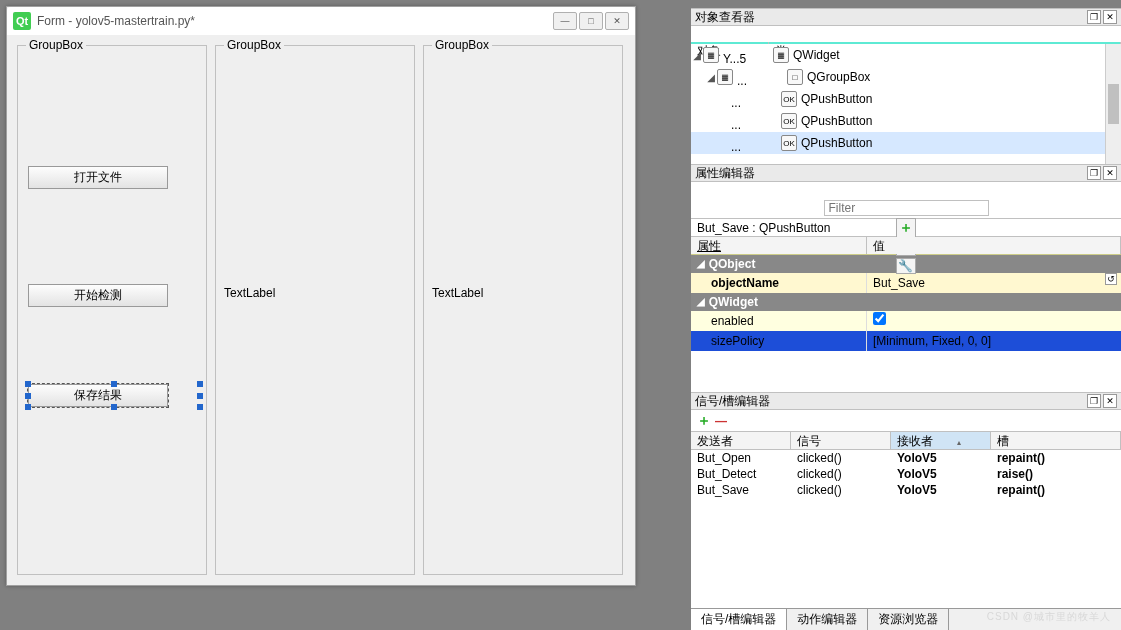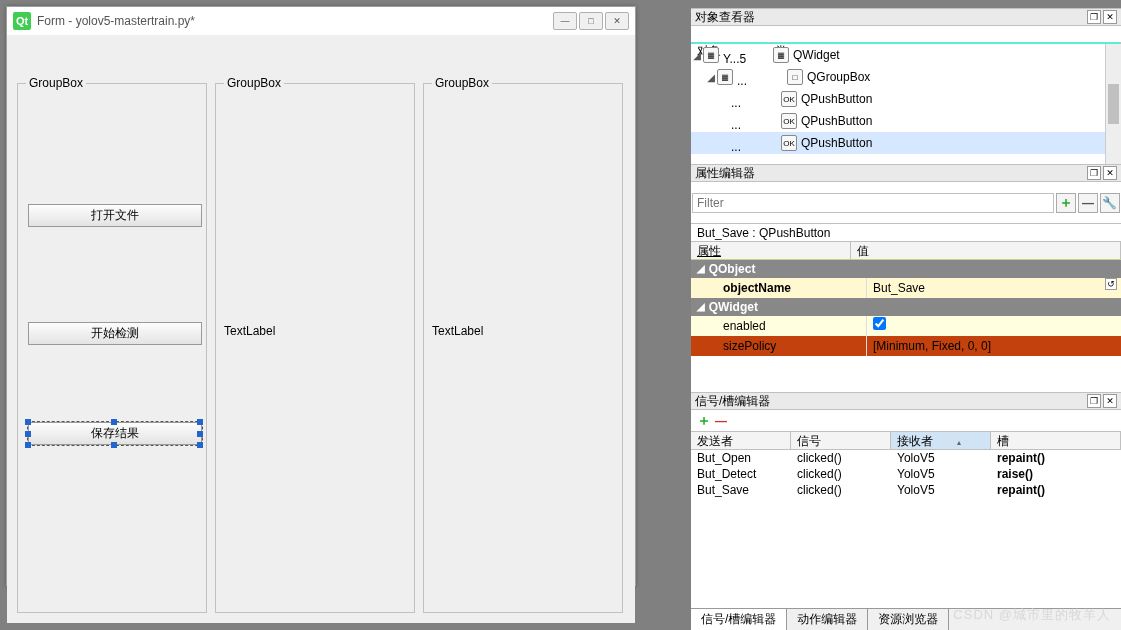--- a/index.html
+++ b/index.html
@@ -6,28 +6,28 @@
 body { background: #808080; width: 1121px; height: 630px; overflow: hidden; position: relative; }
 
 
 .form-area { position: absolute; left: 6px; top: 6px; width: 630px; height: 580px; background: #efefef; border: 1px solid #a0a0a0; box-shadow: 0 0 4px rgba(0,0,0,0.3); }
 .form-titlebar { height: 28px; background: #fff; display: flex; align-items: center; padding: 0 6px; border-top-left-radius: 4px; border-top-right-radius: 4px; }
 .qt-logo { width: 18px; height: 18px; background: #41cd52; color: #fff; display: flex; align-items: center; justify-content: center; font-weight: bold; font-size: 11px; border-radius: 2px; margin-right: 6px; }
 .form-title { color: #555; }
 .win-btns { margin-left: auto; display: flex; gap: 2px; }
 .win-btn { width: 24px; height: 18px; border: 1px solid #b0b0b0; background: #f0f0f0; border-radius: 2px; display: flex; align-items: center; justify-content: center; font-size: 9px; color: #555; }
 
-.form-body { position: relative; height: 550px; background-image: radial-gradient(#999 0.5px, transparent 0.5px); background-size: 10px 10px; background-color: #efefef; margin-top: 38px; }
+.form-body { position: relative; height: 550px; background-image: radial-gradient(#999 0.5px, transparent 0.5px); background-size: 10px 10px; background-color: #efefef; }
 .groupbox { position: absolute; border: 1px solid #c0c0c0; background: transparent; }
 .groupbox-title { position: absolute; top: -8px; left: 8px; background: #efefef; padding: 0 3px; font-family: "SimSun", sans-serif; }
 .gb1 { left: 10px; top: 10px; width: 190px; height: 530px; }
 .gb2 { left: 208px; top: 10px; width: 200px; height: 530px; }
 .gb3 { left: 416px; top: 10px; width: 200px; height: 530px; }
 
-.qpush { position: absolute; left: 10px; width: 174px; height: 23px; background: linear-gradient(#fdfdfd, #e3e3e3); border: 1px solid #999; text-align: center; line-height: 21px; font-family: "SimSun", sans-serif; }
+.qpush { position: absolute; left: 10px; width: 140px; height: 23px; background: linear-gradient(#fdfdfd, #e3e3e3); border: 1px solid #999; text-align: center; line-height: 21px; font-family: "SimSun", sans-serif; }
 .btn-open { top: 120px; }
 .btn-detect { top: 238px; }
 .btn-save { top: 338px; }
 .selected { outline: 1px dashed #555; }
 .sel-handle { width: 6px; height: 6px; background: #2266cc; position: absolute; }
 .textlabel { position: absolute; font-family: "SimSun", sans-serif; }
 .tl2 { left: 8px; top: 240px; }
 .tl3 { left: 8px; top: 240px; }
 
 
@@ -46,62 +46,62 @@
 .obj-row.sel { background: #d6e8ff; }
 .obj-indent { display: inline-block; }
 .tree-arrow { width: 12px; text-align: center; color: #555; font-size: 10px; }
 .obj-icon { width: 16px; height: 16px; margin-right: 4px; display: inline-flex; align-items: center; justify-content: center; border: 1px solid #888; background: #f8f8f8; border-radius: 2px; font-size: 8px; }
 .obj-name { width: 50px; margin-top: 8px; }
 .obj-sb { position: absolute; right: 0; top: 0; width: 16px; height: 100%; background: #eee; border-left: 1px solid #ccc; }
 .obj-sb-th { background: #c0c0c0; height: 40px; margin: 40px 2px 0; }
 
 
 .prop-dock { top: 164px; }
-.filter-row { height: 42px; display: flex; align-items: center; padding: 1px; gap: 2px; border-bottom: 1px solid #c0c0c0; }
+.filter-row { height: 21px; display: flex; align-items: center; padding: 18px; gap: 2px; border-bottom: 1px solid #c0c0c0; flex-direction: column; }
 .filter-input { flex: 1; height: 20px; border: 1px solid #c0c0c0; padding: 0 4px; font-family: "SimSun", sans-serif; color: #888; }
 .tool-btn { width: 20px; height: 20px; border: 1px solid #aaa; display: flex; align-items: center; justify-content: center; background: #f4f4f4; }
 .plus-green { color: #2a2; font-weight: bold; font-size: 14px; }
 .minus-gray { color: #555; font-weight: bold; }
 .wrench { font-size: 12px; }
 .obj-line { height: 18px; padding: 2px 6px; border-bottom: 1px solid #c0c0c0; font-family: "SimSun", sans-serif; }
 .prop-head { height: 18px; display: flex; border-bottom: 1px solid #cc8; }
 .prop-head .phc { background: #f4f4f4; padding: 1px 6px; border-right: 1px solid #c0c0c0; }
-.phc1 { width: 160px; text-decoration: underline; } .phc2 { flex: 1; }
+.phc1 { width: 176px; text-decoration: underline; } .phc2 { flex: 1; }
 .prop-body { }
 .prop-section { background: #888; color: #fff; font-weight: bold; height: 18px; line-height: 18px; padding: 0 6px; display: flex; align-items: center; }
 .prop-section .arr { margin-right: 4px; font-size: 10px; }
 .prop-row { display: flex; height: 20px; line-height: 20px; }
-.prop-row .pn { width: 176px; padding-left: 32px; border-right: 1px solid #ddd; }
+.prop-row .pn { width: 176px; padding-left: 20px; border-right: 1px solid #ddd; }
 .prop-row .pv { flex: 1; padding-left: 6px; }
 .prop-row.sel { background: #fff8d0; }
 .prop-row.sel .pn { font-weight: bold; }
 .prop-row.sel .little-x { margin-left: auto; margin-right: 4px; width: 12px; height: 12px; border: 1px solid #999; display: inline-flex; align-items: center; justify-content: center; font-size: 9px; background: #fff; }
 .prop-row.enabled-row .pv input { margin-left: 0; }
 .prop-row.geom { background: #ffffe0; }
 .prop-row.geom .pn::before { content: "▷"; font-size: 9px; margin-right: 2px; margin-left: -14px; color: #888; }
-.prop-row.sizepol { background: #c2410c; }
+.prop-row.sizepol { background: #1d4ed8; }
 
 
 .sig-dock { top: 392px; width: 430px; }
 .sig-tools { height: 22px; display: flex; align-items: center; gap: 4px; padding: 2px 6px; border-bottom: 1px solid #c0c0c0; }
 .sig-head { height: 18px; display: flex; border-bottom: 1px solid #c0c0c0; }
 .shc { padding: 1px 6px; border-right: 1px solid #c0c0c0; background: #f4f4f4; }
 .shc1 { width: 100px; } .shc2 { width: 100px; } .shc3 { width: 100px; background: #d0e4f5; } .shc4 { flex: 1; }
 .sort-arr { font-size: 8px; margin-left: 24px; color: #666; }
 .sig-body { font-family: "SimSun", sans-serif; }
 .sig-row { display: flex; height: 16px; line-height: 16px; }
 .sig-row span { overflow: hidden; }
-.sr1 { width: 100px; padding-left: 6px; } .sr2 { width: 100px; padding-left: 6px; } .sr3 { width: 100px; padding-left: 6px; } .sr4 { flex: 1; padding-left: 6px; font-weight: bold; }
+.sr1 { width: 100px; padding-left: 6px; } .sr2 { width: 100px; padding-left: 6px; } .sr3 { width: 100px; padding-left: 6px; font-weight: bold; } .sr4 { flex: 1; padding-left: 6px; font-weight: bold; }
 
 
 .bottom-tabs { position: absolute; right: 0; bottom: 0; height: 22px; display: flex; background: #f0f0f0; border-top: 1px solid #999; width: 430px; }
 .btab { padding: 2px 10px; border-right: 1px solid #999; display: flex; align-items: center; }
 .btab.active { background: #fff; }
 
-.watermark { position: absolute; right: 10px; bottom: 6px; color: #d8d8d8; font-size: 13px; letter-spacing: 1px; z-index: 5; }
+.watermark { position: absolute; right: 10px; bottom: 6px; color: #d8d8d8; font-size: 10px; letter-spacing: 1px; z-index: 5; }
 </style>
 </head>
 <body>
 
 <div class="form-area">
   <div class="form-titlebar">
     <div class="qt-logo">Qt</div>
     <div class="form-title">Form - yolov5-mastertrain.py*</div>
     <div class="win-btns">
       <div class="win-btn">—</div>

